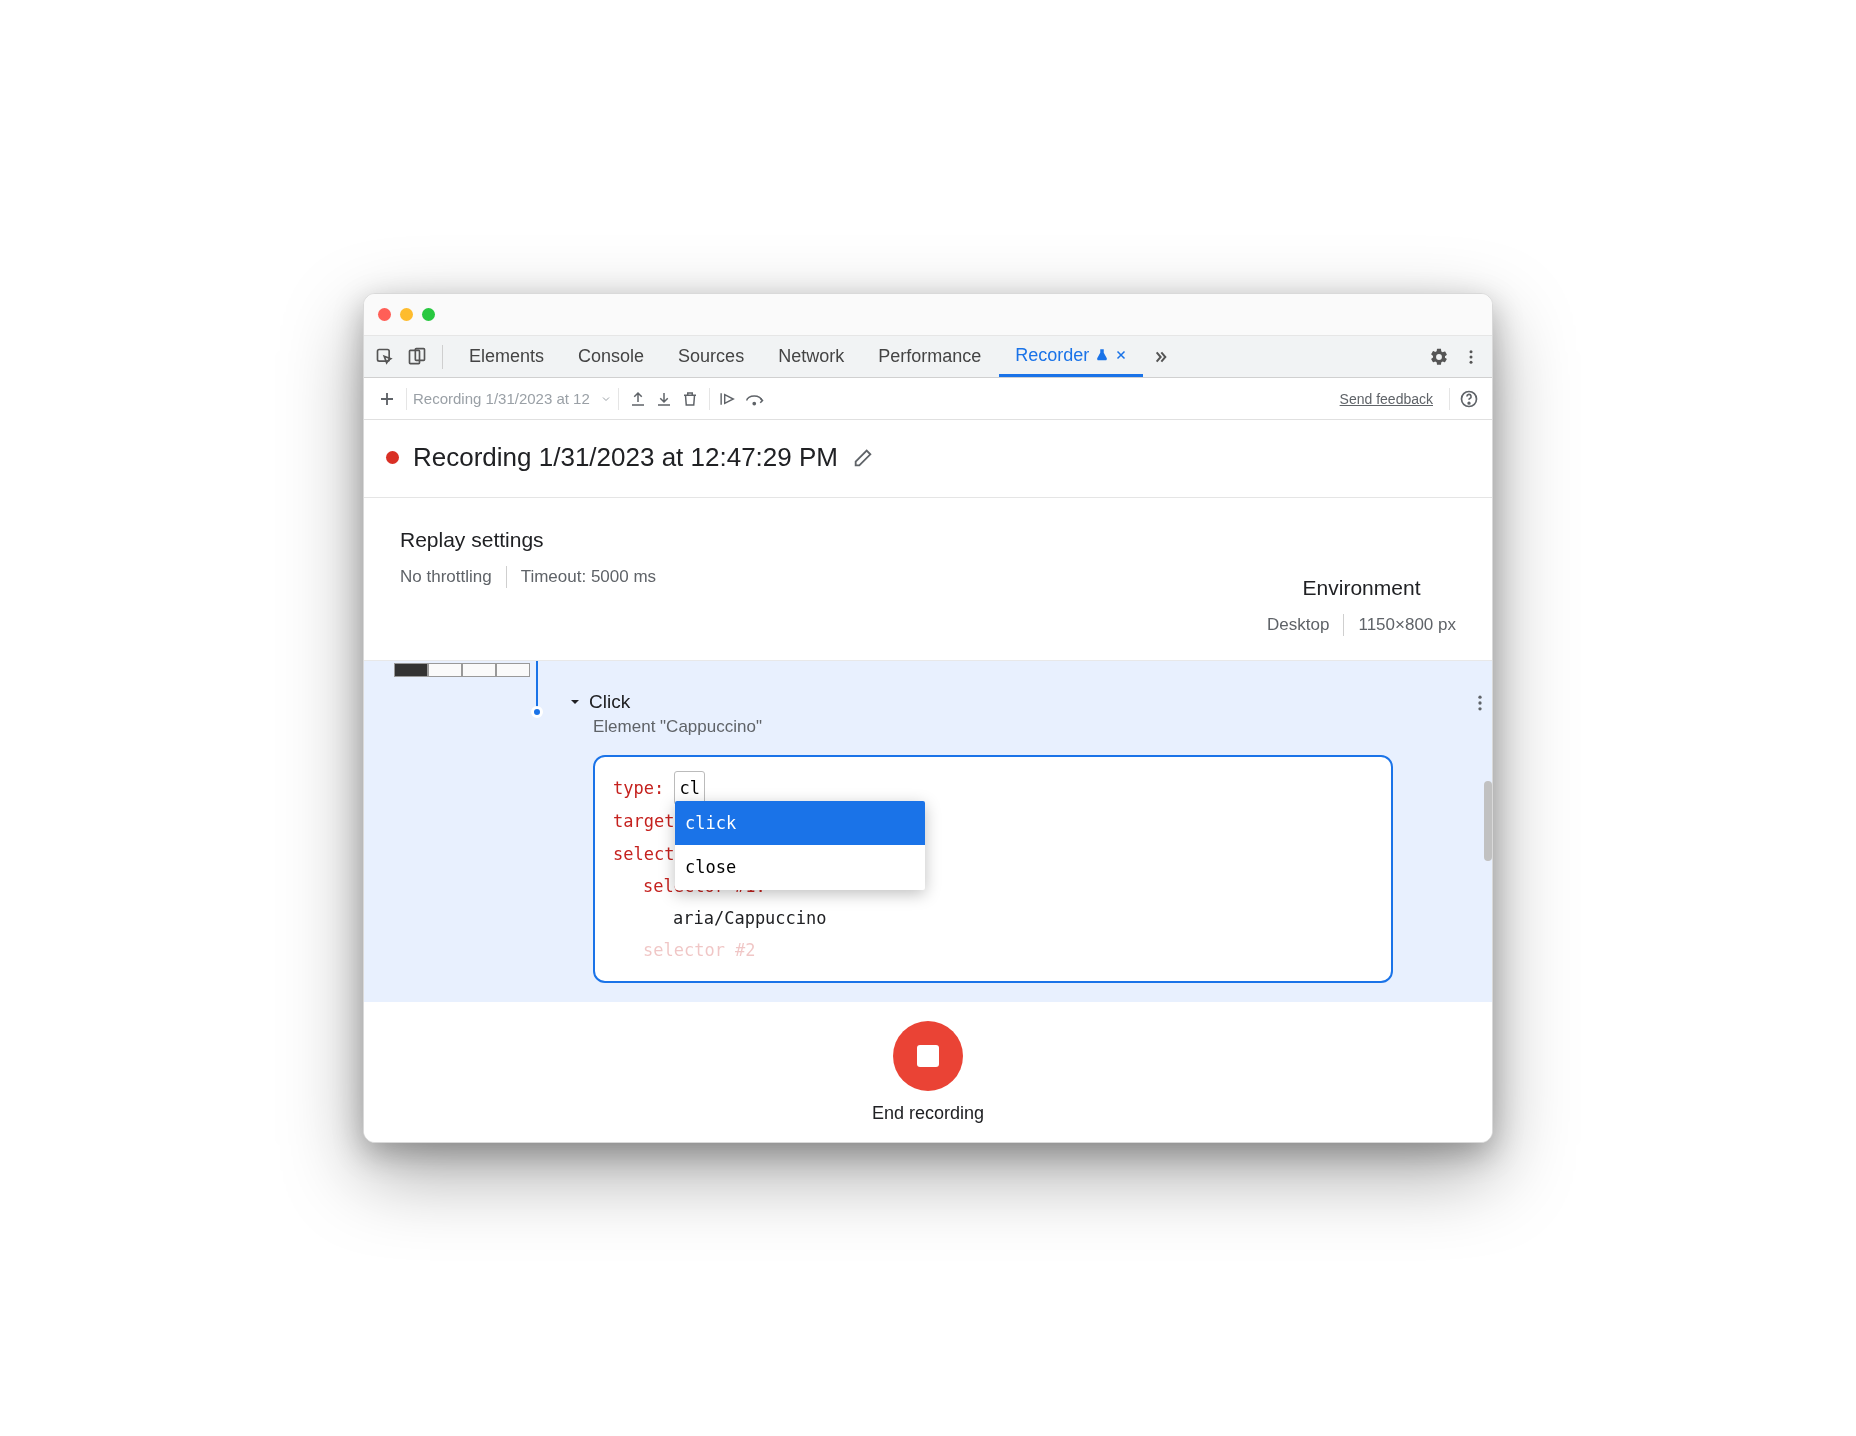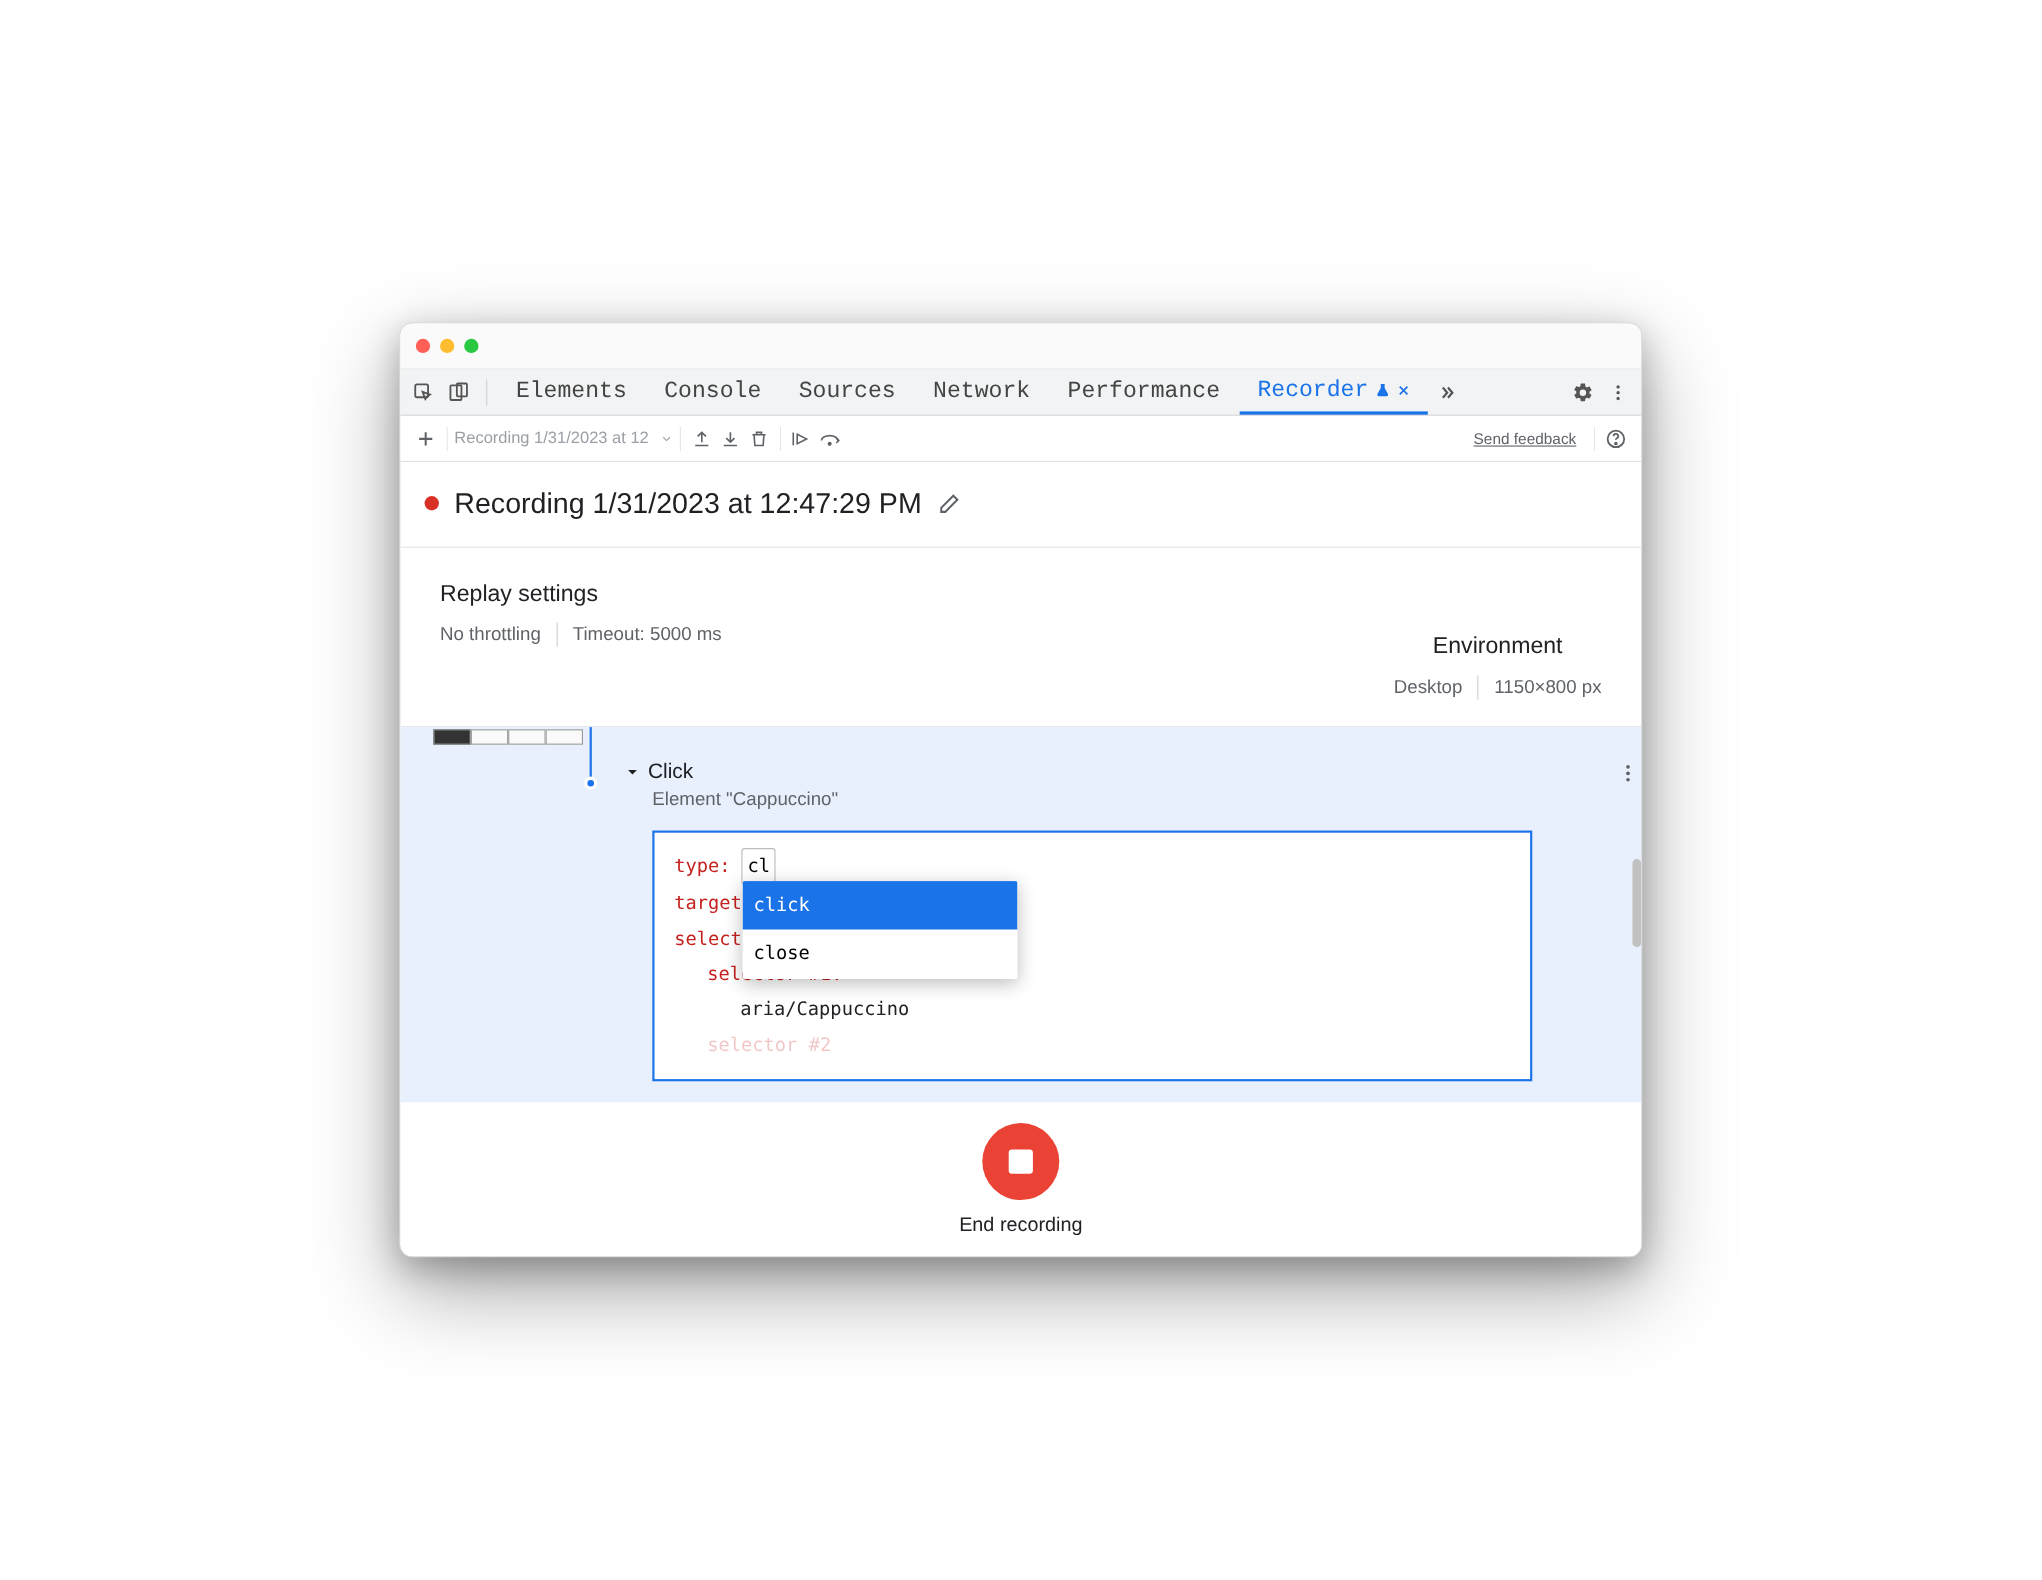--- a/index.html
+++ b/index.html
@@ -48,21 +48,21 @@
     display: flex;
     align-items: center;
     padding: 0 6px;
     gap: 2px;
     color: #414141;
   }
   .tabbar .icon-box { width: 30px; height: 30px; display:flex; align-items:center; justify-content:center; color:#555; }
   .tabbar .divider { width:1px; height:24px; background:#cfcfcf; margin:0 8px; }
   .tab {
     padding: 0 16px; height: 100%; display:flex; align-items:center;
-    font-size: 21px; color:#444; cursor:pointer; gap:6px;font-family:Liberation Mono, monospace;
+    font-size: 18px; color:#444; cursor:pointer; gap:6px;
   }
   .tab.active { color:#1a73e8; border-bottom: 3px solid #1a73e8; }
   .spacer { flex:1; }
   .toolbar {
     height: 42px; background:#fff; border-bottom:1px solid #e0e0e0;
     display:flex; align-items:center; padding: 0 10px; color:#666;
   }
   .toolbar .divider { width:1px; height:22px; background:#e5e5e5; margin:0 6px; }
   .tb-btn { width:26px; height:26px; display:flex; align-items:center; justify-content:center; color:#5f6368; }
   .recording-select { color:#9aa0a6; font-size:15px; display:flex; align-items:center; gap:10px; }
@@ -91,21 +91,21 @@
     position:absolute; left:167px; top:45px; width:12px; height:12px;
     background:#1a73e8; border:3px solid #fff; border-radius:50%;
   }
   .step {
     position:absolute; left:205px; top:30px; right:40px;
   }
   .step-header { display:flex; align-items:center; gap:8px; font-size:19px; color:#202124; }
   .step-sub { font-size:17px; color:#5f6368; padding-left:24px; margin-top:4px; }
   .step-body {
     margin-top:18px; margin-left:24px; border:2px solid #1a73e8; background:#fff;
-    border-radius:0; padding:14px 18px; font-family: Menlo, Consolas, monospace;
+    border-radius:12px; padding:14px 18px; font-family: Menlo, Consolas, monospace;
     font-size:17px; line-height:1.9; position:relative; width: 800px;
   }
   .key { color:#c5221f; }
   .val { color:#202124; }
   .indent1 { padding-left: 30px; }
   .indent2 { padding-left: 60px; }
   .input-chip {
     display:inline-block; border:1px solid #bbb; border-radius:3px; padding:0 4px;
     font-family:inherit;
   }

